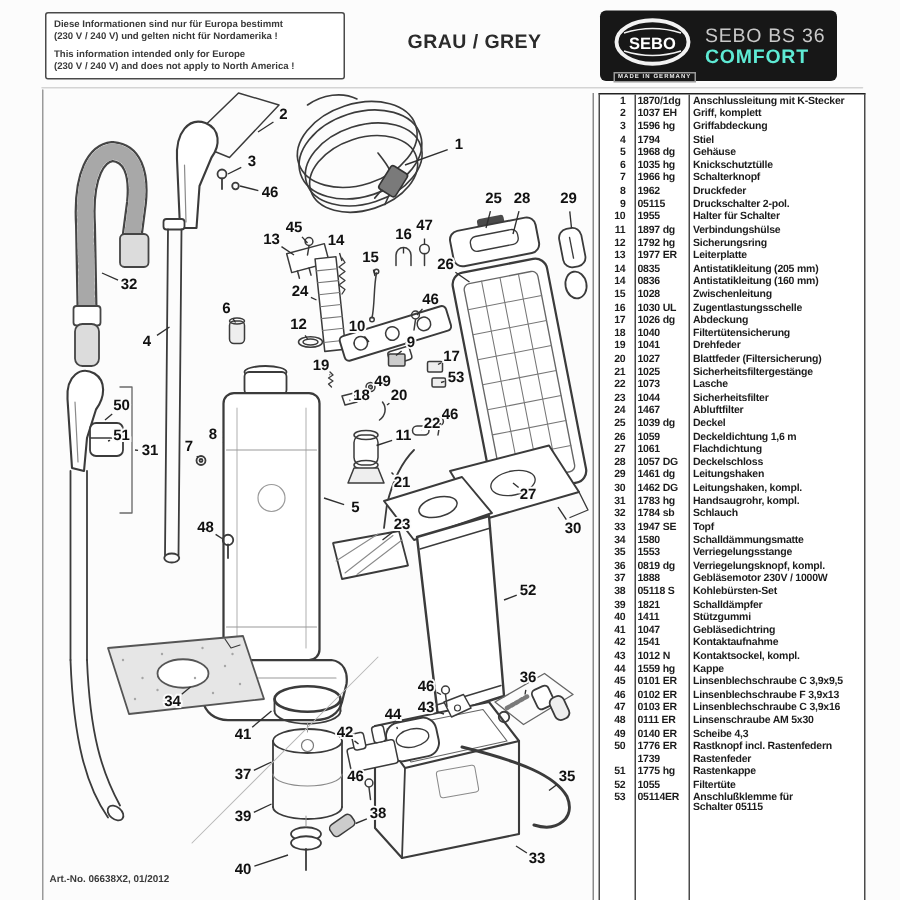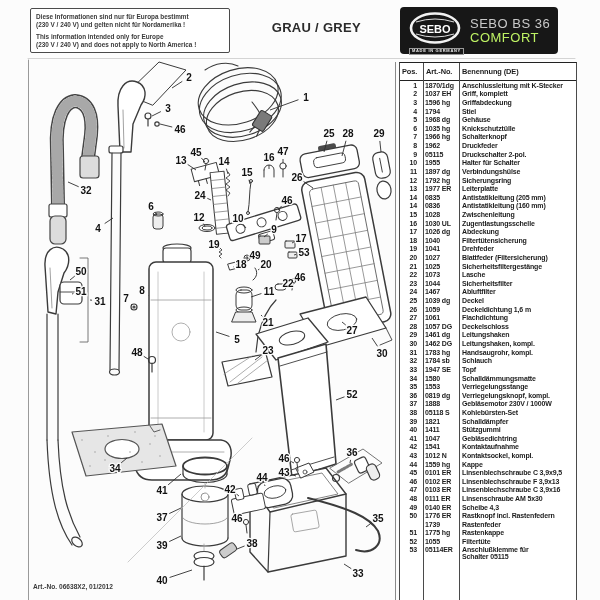--- a/index.html
+++ b/index.html
@@ -12,21 +12,21 @@
   .notice p.gap{margin-top:5px}
   
   .variant{position:absolute;left:233px;top:20px;width:128px;text-align:right;
            font-size:13px;font-weight:700;color:#2b2b2b;letter-spacing:.3px}
   
   .brand{position:absolute;left:400px;top:7px;width:158px;height:47px;background:#171717;border-radius:4px;}
   .brand .logo{position:absolute;left:8px;top:4px}
   .brand .madein{position:absolute;left:9px;top:40.5px;font-size:4px;font-weight:700;color:#ececec;
                  letter-spacing:.7px;border:.5px solid #9a9a9a;padding:.5px 2px;line-height:4.5px}
   .brand .model1{position:absolute;left:70px;top:9px;font-size:13px;font-weight:400;color:#c9c9c9;letter-spacing:.5px}
-  .brand .model2{position:absolute;left:70px;top:23px;font-size:13px;font-weight:400;color:#bef264;letter-spacing:.5px}
+  .brand .model2{position:absolute;left:70px;top:23px;font-size:13px;font-weight:700;color:#5eead4;letter-spacing:.5px}
   
   .ptable{position:absolute;left:399px;top:62px;width:176px;height:538px;background:#fff;
           border-top:1.4px solid #222;border-left:1px solid #4a4a4a;border-right:1px solid #4a4a4a;}
   .ptable .vline{position:absolute;top:0;bottom:0;width:1px;background:#4a4a4a;z-index:2}
   .v1{left:23px}.v2{left:59px}
   .dline{position:absolute;left:395px;top:62px;height:538px;width:1px;background:#8a8a8a}
   .thead{display:grid;grid-template-columns:23px 36px 1fr;height:17px;align-items:center;
          border-bottom:1.4px solid #222;font-size:7.4px;font-weight:700;letter-spacing:-.1px}
   .thead .h{padding-left:3px;white-space:nowrap}
   .thead .h-pos{padding-left:2px}
@@ -426,25 +426,20 @@
   </svg>
   <div class="madein">MADE IN GERMANY</div>
   <div class="model1">SEBO BS 36</div>
   <div class="model2">COMFORT</div>
 </div>
 
 <div class="dline"></div>
 <div class="ptable">
   <div class="vline v1"></div>
   <div class="vline v2"></div>
-  <div class="thead">
-    <span class="h h-pos">Pos.</span>
-    <span class="h">Art.-No.</span>
-    <span class="h">Benennung (DE)</span>
-  </div>
   <div class="rows">
       <div class="t-row">
         <span class="c c-pos">1</span>
         <span class="c c-art">1870/1dg</span>
         <span class="c c-name">Anschlussleitung mit K-Stecker</span>
       </div>
       <div class="t-row">
         <span class="c c-pos">2</span>
         <span class="c c-art">1037 EH</span>
         <span class="c c-name">Griff, komplett</span>

